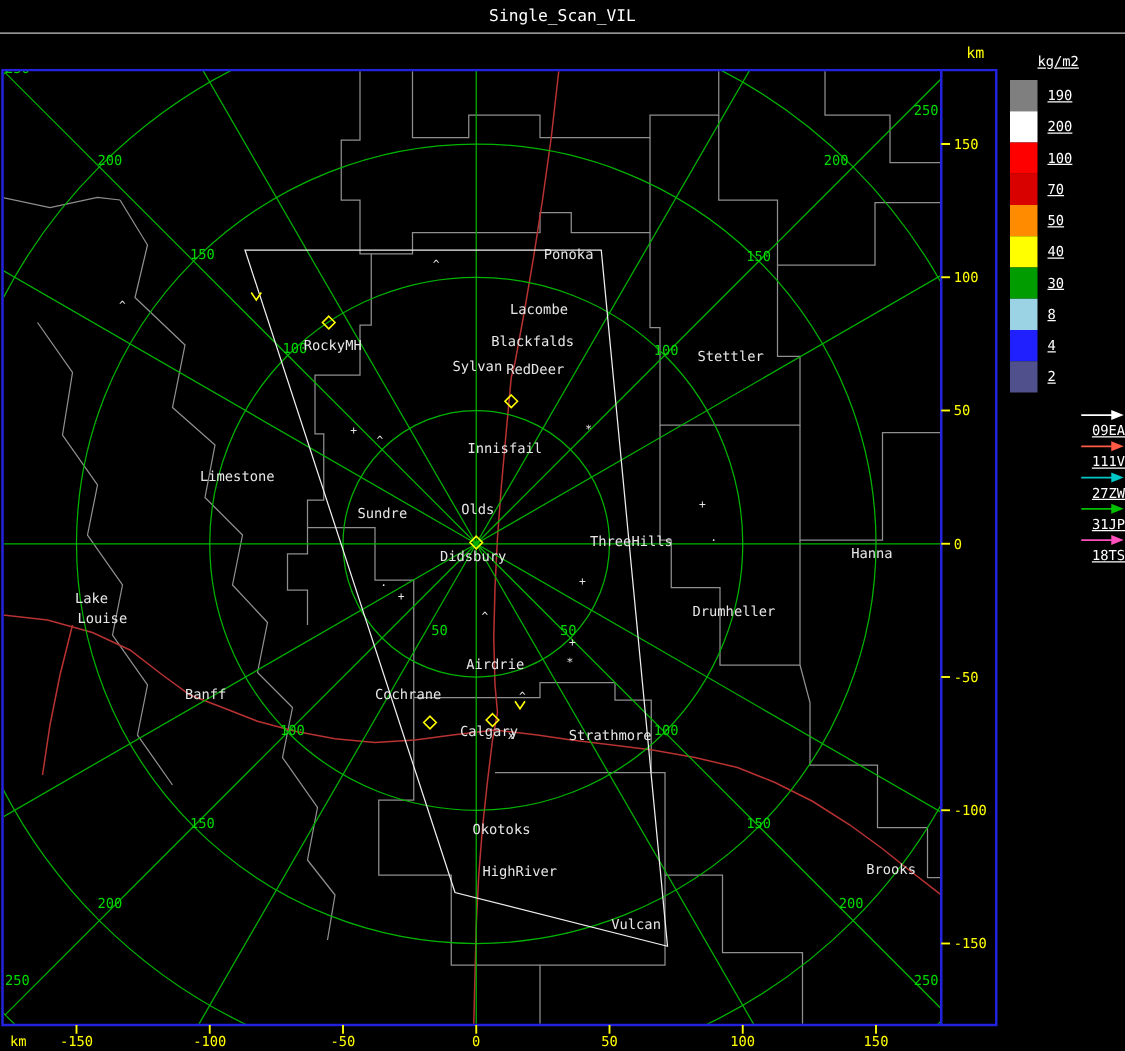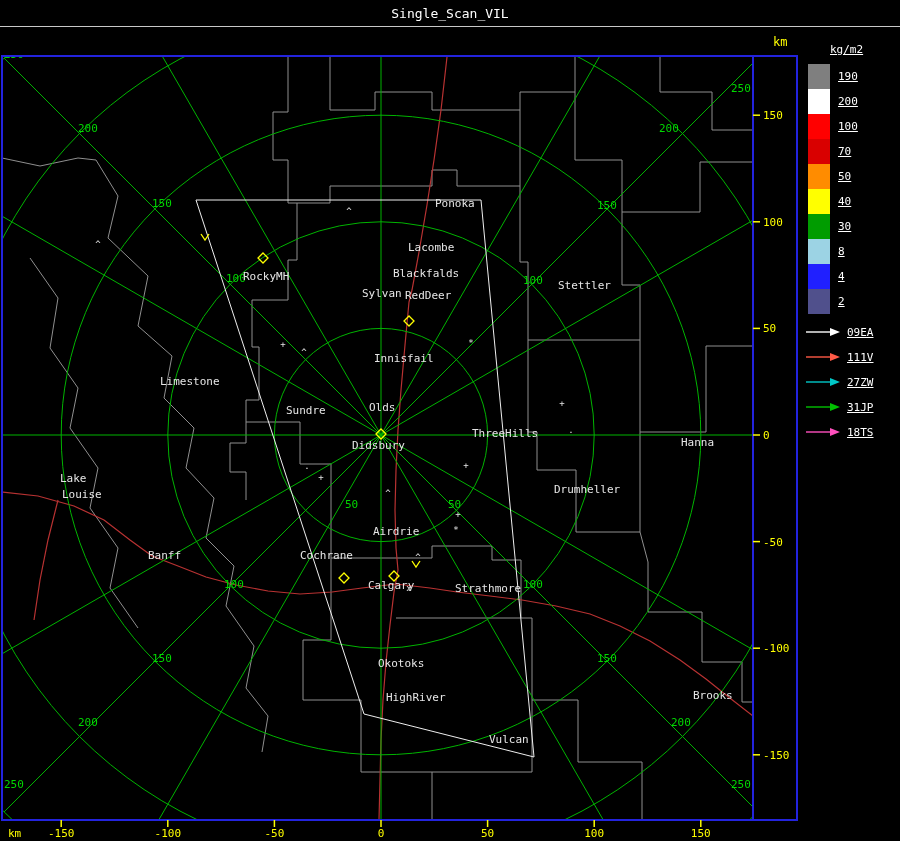--- a/index.html
+++ b/index.html
@@ -17,21 +17,21 @@
   .ts{position:absolute;left:8px;top:8px;white-space:pre;}
   .km-top{position:absolute;left:773px;top:8px;}
   #map-svg{position:absolute;left:0;top:55px;width:800px;height:786px;display:block;background:#000;}
   #map-svg text{font-family:"DejaVu Sans Mono","Liberation Mono",monospace;}
   .legend{position:absolute;left:800px;top:27px;width:100px;color:#fff;text-decoration:underline;}
   .legend-unit{font-size:11px;margin:16px 0 8px 30px;color:#fff;}
   .cb-row{display:flex;align-items:center;height:25px;}
   .cb-swatch{width:22px;height:25px;margin-left:8px;flex:none;}
   .cb-label{font-size:11px;margin-left:8px;color:#fff;}
   .sites{margin-top:12px;}
-  .site-row{display:flex;align-items:flex-start;height:25px;padding-left:5px;}
+  .site-row{display:flex;align-items:flex-end;height:25px;padding-left:5px;flex-direction:column;}
   .site-label{font-size:11px;margin-left:6px;color:#fff;}
 </style>
 </head>
 <body>
 
 <div class="titlebar">
   <span>Single_Scan_VIL</span>
 </div>
 
 <div class="subheader">

